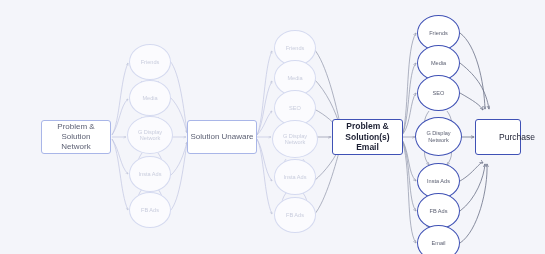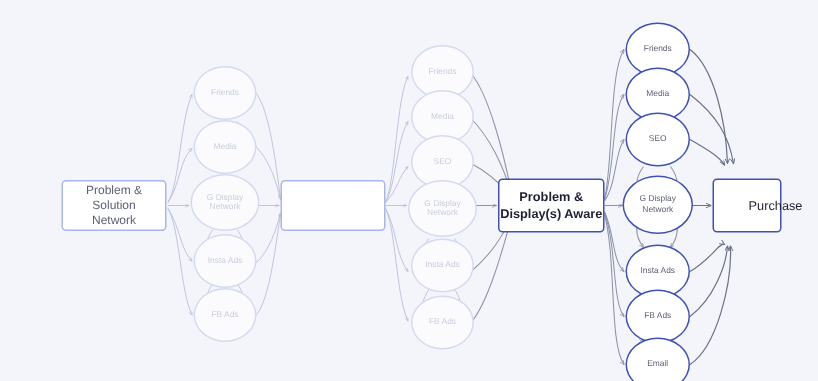--- a/index.html
+++ b/index.html
@@ -165,27 +165,28 @@
 
   <div class="node-box" style="left:41px;top:109px;width:70px;height:34px;">
     <span>
       <span class="bl">Problem &amp; Solution</span>
       <span class="bl">Network</span>
     </span>
   </div>
 
   <div class="node-box" style="left:187px;top:109px;width:70px;height:34px;">
     <span>
-    </span>
-  </div>
-
-  <div class="node-box strong" style="left:332px;top:108px;width:71px;height:36px;">
+      <span class="bl">Solution Unaware</span>
+    </span>
+  </div>
+
+  <div class="node-box strong" style="left:332px;top:108px;width:71px;height:36px;justify-content:flex-end;">
     <span>
       <span class="bl">Problem &amp;</span>
-      <span class="bl">Display(s) Aware</span>
+      <span class="bl">Solution(s) Email</span>
     </span>
   </div>
 
   <div class="node-box strong" style="left:475px;top:108px;width:46px;height:36px;font-weight:normal;color:#1d2033;padding-left:38px;">
     <span class="bl">Purchase</span>
   </div>
 
   <div class="circle faint dim" style="left:129px;top:33px;width:42px;height:36px;">
     <span>
       <span class="bl">Friends</span>

